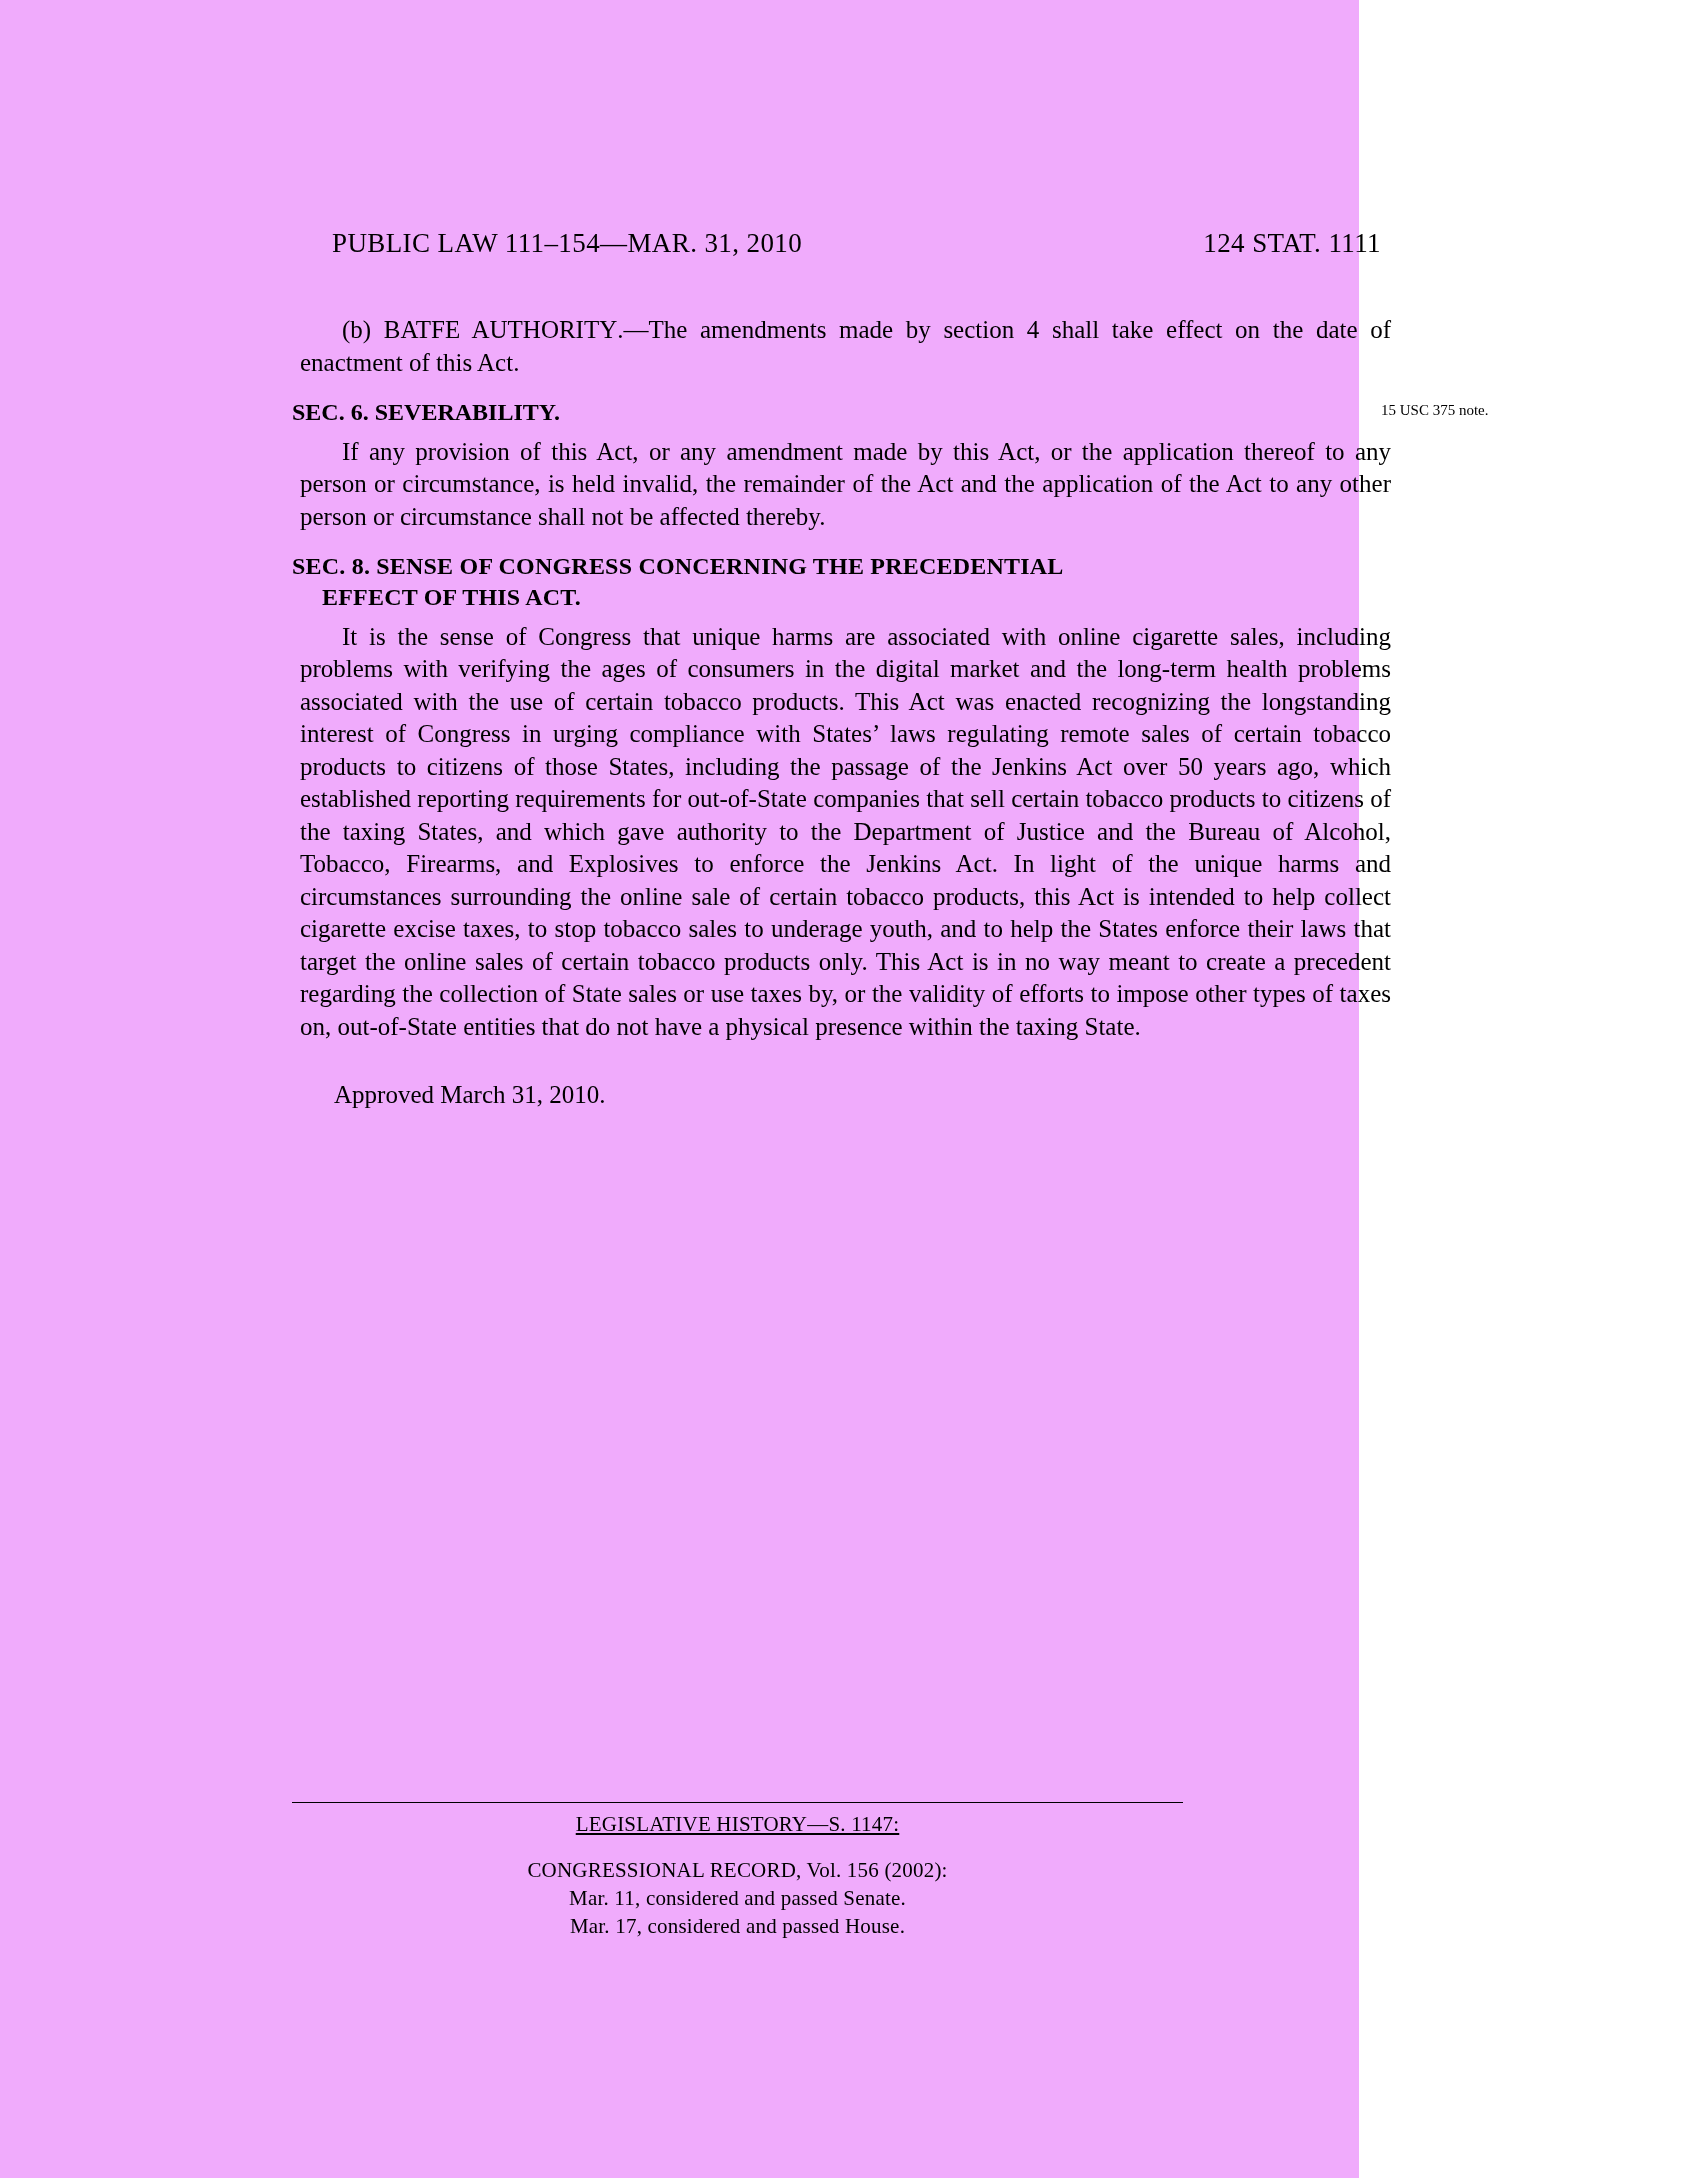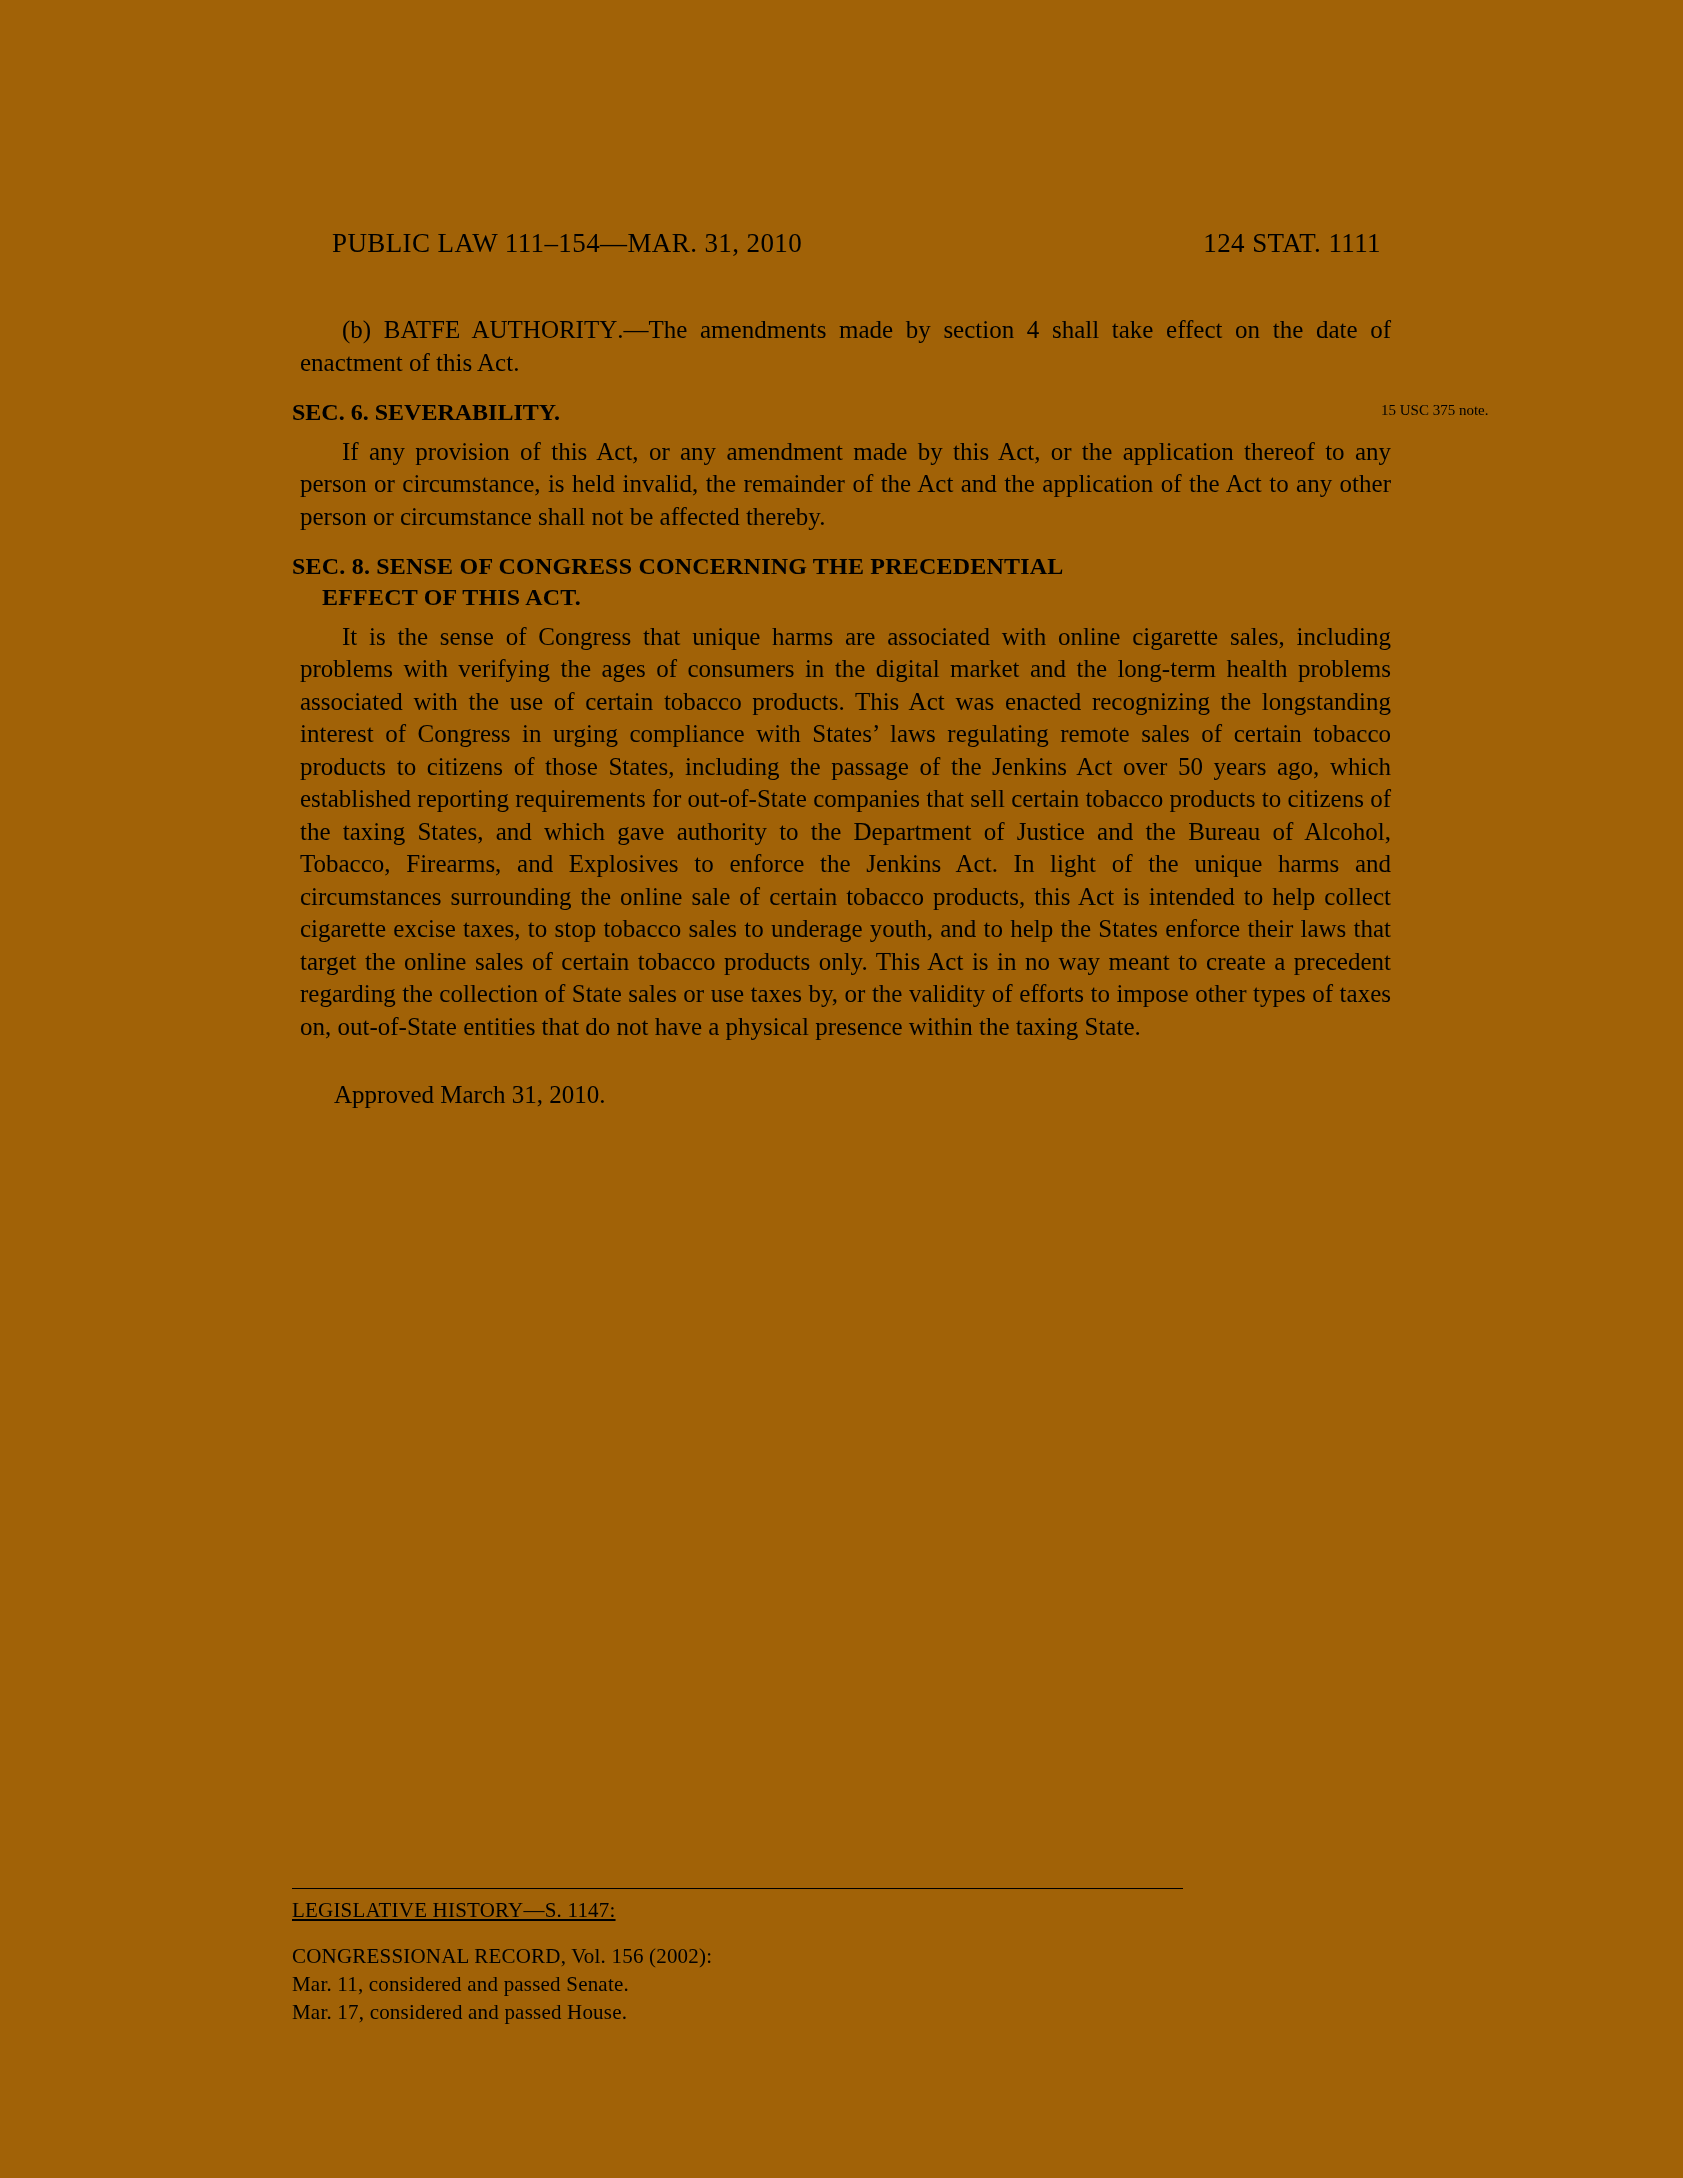--- a/index.html
+++ b/index.html
@@ -2,23 +2,23 @@
 <html><head>
 <meta charset="utf-8">
 <style>
   html, body {
     margin: 0;
     padding: 0;
     background: #ffffff;
   }
   .page {
     position: relative;
-    width: 1683px;
+    width: 1359px;
     height: 2178px;
-    background: #a16207;
+    background: #f0abfc;
     font-family: "Liberation Serif", serif;
     color: #000000;
     box-sizing: border-box;
   }
   .content {
     position: absolute;
     left: 292px;
     top: 228px;
     width: 1099px;
   }
@@ -86,22 +86,23 @@
   .approved {
     font-size: 25px;
     margin-top: 38px;
     text-indent: 42px;
   }
 
   
   .legis {
     position: absolute;
     left: 292px;
-    top: 1888px;
+    top: 1802px;
     width: 891px;
+    text-align: center;
   }
   .legis-rule {
     border: 0;
     border-top: 1.5px solid #000;
     margin: 0 0 9px 0;
     width: 891px;
   }
   .legis-title {
     font-size: 21px;
     text-decoration: underline;

